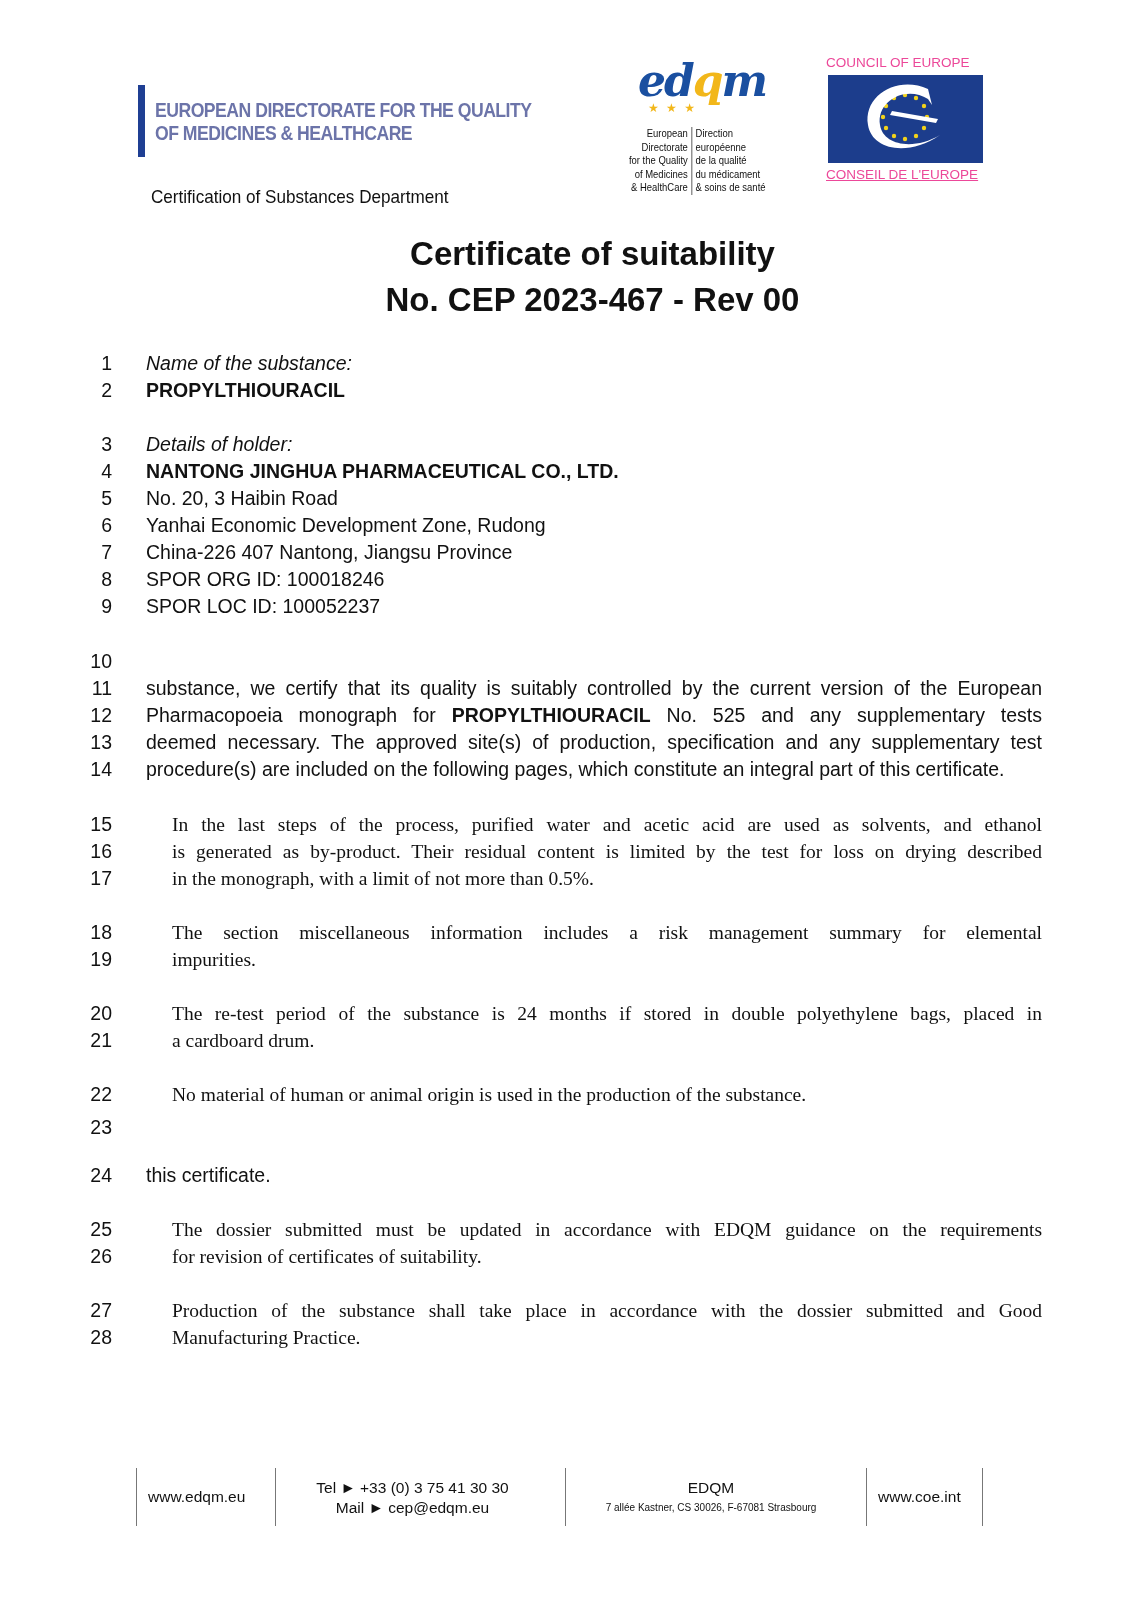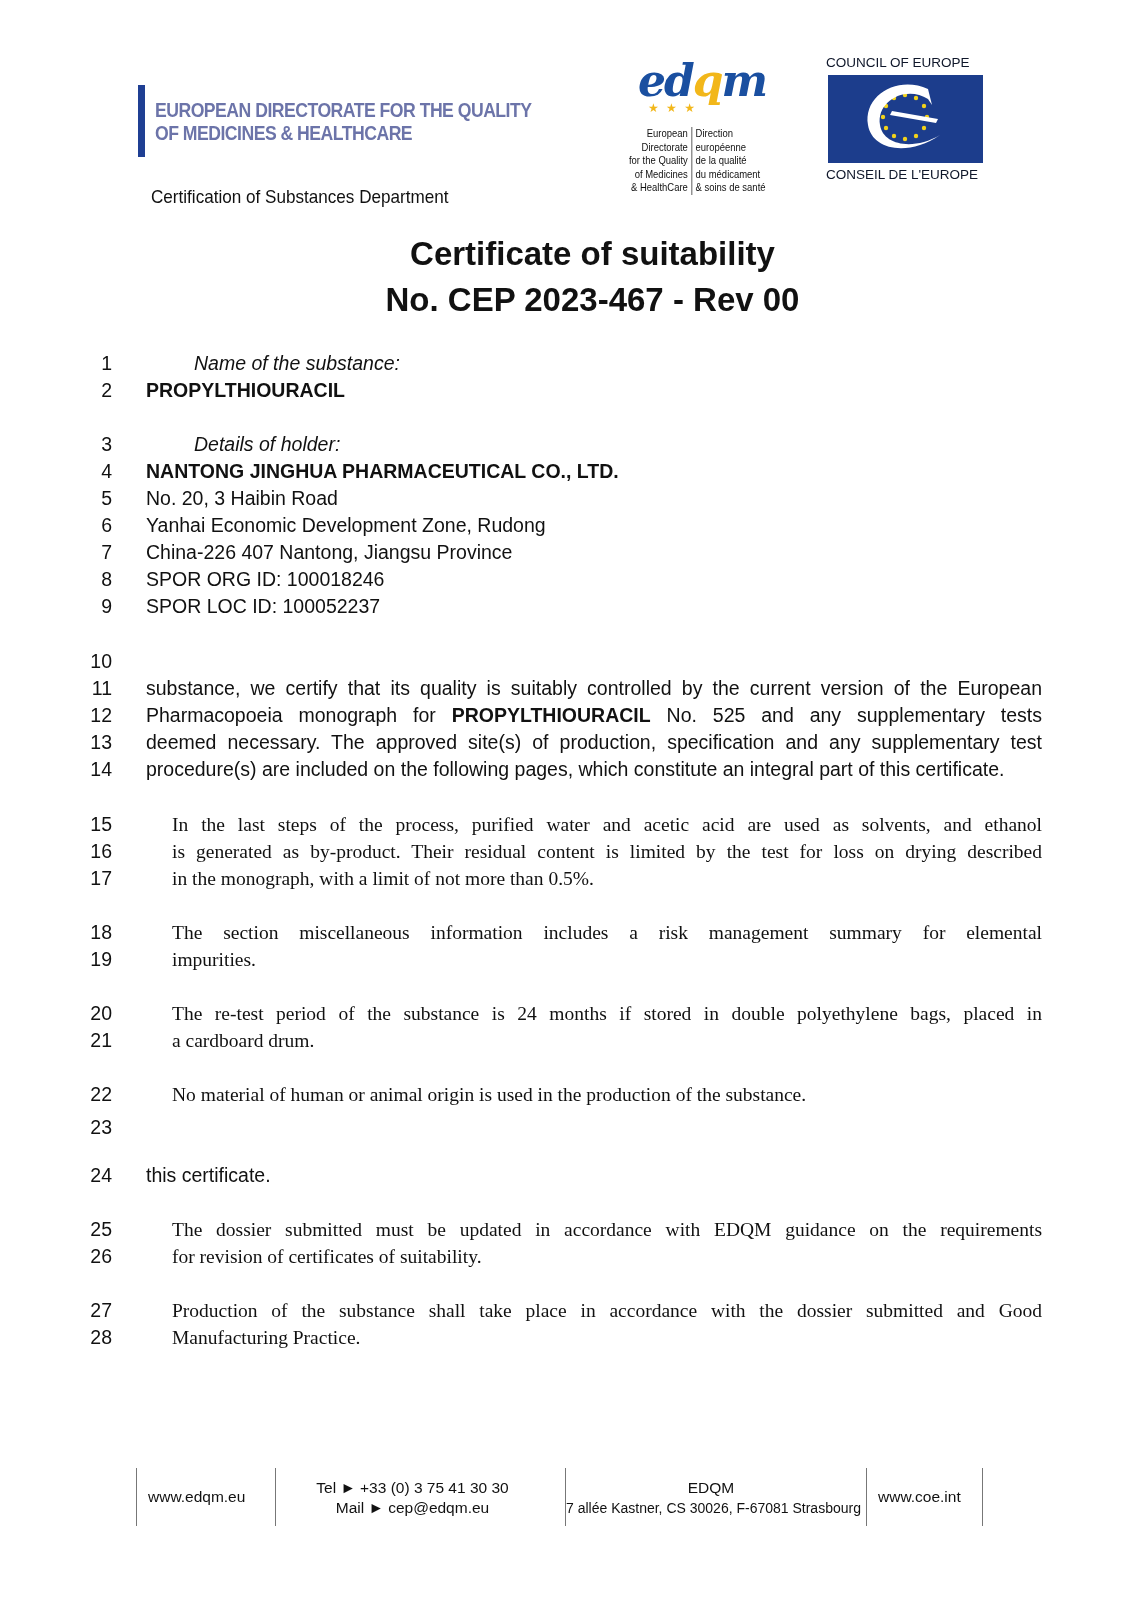--- a/index.html
+++ b/index.html
@@ -12,37 +12,37 @@
 
   .edqm-logo { position: absolute; left: 608px; top: 55px; width: 200px; height: 130px; }
   .edqm-wordmark { position: absolute; left: 30px; top: 0px; font-family: "DejaVu Serif", serif; font-style: italic; font-weight: bold; font-size: 44px; color: #1a4fa0; letter-spacing: -2px; }
   .edqm-wordmark .q { color: #f2b71a; }
   .edqm-stars { position: absolute; left: 40px; top: 46px; color: #f2b71a; font-size: 12px; letter-spacing: 2px; }
   .edqm-cols { position: absolute; left: 0; top: 72px; width: 200px; display: flex; font-size: 11px; line-height: 13.5px; transform: scaleX(0.86); transform-origin: left top; }
   .edqm-cols .left { text-align: right; padding-right: 4px; border-right: 1px solid #444; width: 104px; }
   .edqm-cols .right { text-align: left; padding-left: 4px; width: 110px; }
 
   .coe-logo { position: absolute; left: 826px; top: 55px; width: 160px; height: 130px; }
-  .coe-top, .coe-bottom { position: absolute; left: 0; width: 160px; color: #0f172a; font-size: 13.5px; white-space: nowrap; }
+  .coe-top, .coe-bottom { position: absolute; left: 0; width: 160px; color: #ec4899; font-size: 13.5px; white-space: nowrap; }
   .coe-top { top: 0; }
-  .coe-bottom { top: 112px; }
+  .coe-bottom { top: 112px; text-decoration: underline; }
   .coe-flag { position: absolute; left: 2px; top: 20px; width: 155px; height: 88px; background: #1c3d8c; }
 
   
   .title { position: absolute; left: 0; width: 1131px; text-align: center; font-weight: bold; font-size: 33px; transform: translateX(27px); }
   .title1 { top: 235px; }
   .title2 { top: 281px; }
 
   
   .ln { position: absolute; left: 0; width: 1131px; height: 27px; font-size: 19.5px; line-height: 27px; }
   .ln .num { position: absolute; left: 60px; width: 52px; text-align: right; }
   .ln .txt { position: absolute; left: 146px; right: 89px; white-space: nowrap; }
   .ln .txt.ind { left: 172px; font-family: Liberation Serif, serif; }
   .ln .txt.just { text-align: justify; text-align-last: justify; }
-  .it { font-style: italic; margin-left: 48px; }
+  .it { font-style: italic; }
   .b { font-weight: bold; }
 
   
   .foot-sep { position: absolute; top: 1468px; width: 1px; height: 58px; background: #777; }
   .foot { position: absolute; top: 1478px; font-size: 15.5px; text-align: center; line-height: 20px; white-space: nowrap; }
 </style>
 </head>
 <body>
 
 <div class="edqm-bar"></div>
@@ -222,17 +222,17 @@
 <div class="foot-sep" style="left:136px"></div>
 <div class="foot" style="left:148px; top:1487px;">www.edqm.eu</div>
 <div class="foot-sep" style="left:275px"></div>
 <div class="foot" style="left:300px; width:225px;">
   <div>Tel ► +33 (0) 3 75 41 30 30</div>
   <div>Mail ► cep@edqm.eu</div>
 </div>
 <div class="foot-sep" style="left:565px"></div>
 <div class="foot" style="left:566px; width:290px;">
   <div>EDQM</div>
-  <div class="small" style="font-size:14px;">7 allée Kastner, CS 30026, F-67081 Strasbourg</div>
+  <div class="small" style="font-size:10px;">7 allée Kastner, CS 30026, F-67081 Strasbourg</div>
 </div>
 <div class="foot-sep" style="left:866px"></div>
 <div class="foot" style="left:878px; top:1487px;">www.coe.int</div>
 <div class="foot-sep" style="left:982px"></div>
 
 </body></html>

